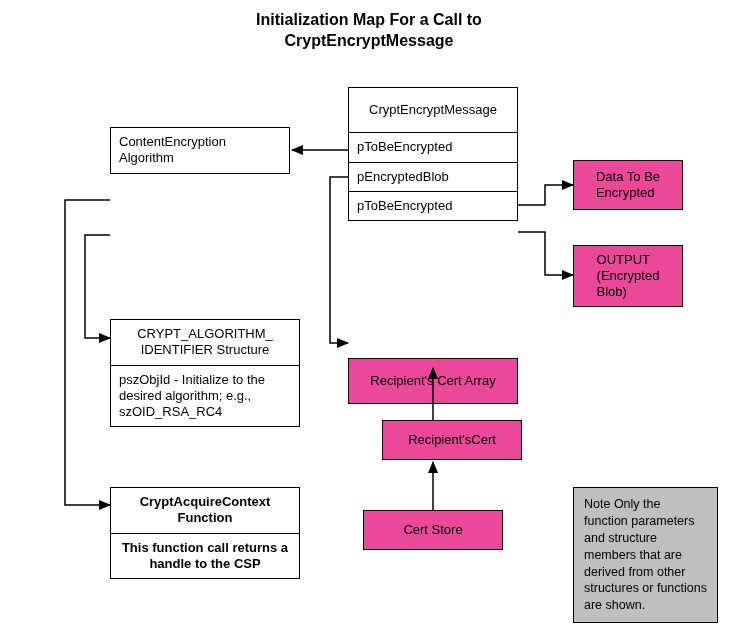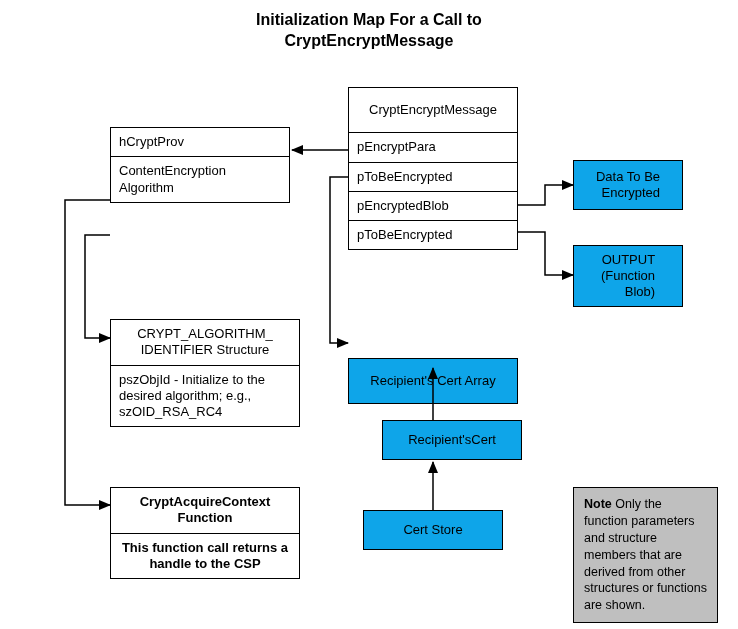--- a/index.html
+++ b/index.html
@@ -31,56 +31,55 @@
     border-bottom: 1px solid #000;
     padding: 6px 8px;
     box-sizing: border-box;
     line-height: 1.25;
   }
   .cell:last-child { border-bottom: none; }
   .cell.center { text-align: center; }
   .singlebox {
     position: absolute;
     border: 1px solid #000;
-    background: #0ea5e9;
+    background: #ec4899;
     display: flex;
     align-items: center;
     justify-content: center;
-    text-align: right;
+    text-align: left;
     padding: 6px;
     box-sizing: border-box;
     line-height: 1.25;
   }
   .notebox {
     position: absolute;
     border: 1px solid #000;
     background: #bfbfbf;
     padding: 8px 10px;
     box-sizing: border-box;
     font-size: 12.5px;
     line-height: 1.35;
   }
-  .notebox .bold { font-weight: bold; }
+  .notebox .bold { font-weight: normal; }
   svg.arrows {
     position: absolute;
     left: 0; top: 0;
     width: 738px; height: 629px;
     pointer-events: none;
   }
 </style>
 </head>
 <body>
 
 <div class="title" style="top:10px;">
   <span>Initialization Map For a Call to</span><br>
   <span>CryptEncryptMessage</span>
 </div>
 
 <div class="box" style="left:110px; top:127px; width:180px;">
-  <div class="cell">hCryptProv</div>
   <div class="cell" style="white-space:pre-line;">ContentEncryption
 Algorithm</div>
 </div>
 
 <div class="box" style="left:110px; top:319px; width:190px;">
   <div class="cell center" style="white-space:pre-line;">CRYPT_ALGORITHM_
 IDENTIFIER Structure</div>
   <div class="cell" style="white-space:pre-line;">pszObjId - Initialize to the
 desired algorithm; e.g.,
 szOID_RSA_RC4</div>
@@ -88,37 +87,36 @@
 
 <div class="box" style="left:110px; top:487px; width:190px;font-weight:bold;">
   <div class="cell center" style="white-space:pre-line;">CryptAcquireContext
 Function</div>
   <div class="cell center" style="white-space:pre-line;">This function call returns a
 handle to the CSP</div>
 </div>
 
 <div class="box" style="left:348px; top:87px; width:170px;">
   <div class="cell center" style="padding-top:14px; padding-bottom:14px;">CryptEncryptMessage</div>
-  <div class="cell">pEncryptPara</div>
   <div class="cell">pToBeEncrypted</div>
   <div class="cell">pEncryptedBlob</div>
   <div class="cell">pToBeEncrypted</div>
 </div>
 
 <div class="singlebox" style="left:348px; top:320px; width:170px; height:46px;margin-top:38px;">Recipient's Cert Array</div>
 
 <div class="singlebox" style="left:382px; top:420px; width:140px; height:40px;">Recipient'sCert</div>
 
 <div class="singlebox" style="left:363px; top:510px; width:140px; height:40px;">Cert Store</div>
 
 <div class="singlebox" style="left:573px; top:160px; width:110px; height:50px; white-space:pre-line;">Data To Be
 Encrypted</div>
 
 <div class="singlebox" style="left:573px; top:245px; width:110px; height:62px; white-space:pre-line;">OUTPUT
-(Function
+(Encrypted
 Blob)</div>
 
 <div class="notebox" style="left:573px; top:487px; width:145px;">
   <span class="bold">Note</span><span>  Only the function parameters and structure members that are derived from other structures or functions are shown.</span>
 </div>
 
 <svg class="arrows">
   <defs>
     <marker id="ah" markerWidth="12" markerHeight="10" refX="11" refY="5" orient="auto" markerUnits="userSpaceOnUse">
       <path d="M0,0 L12,5 L0,10 Z" fill="#000"></path>

